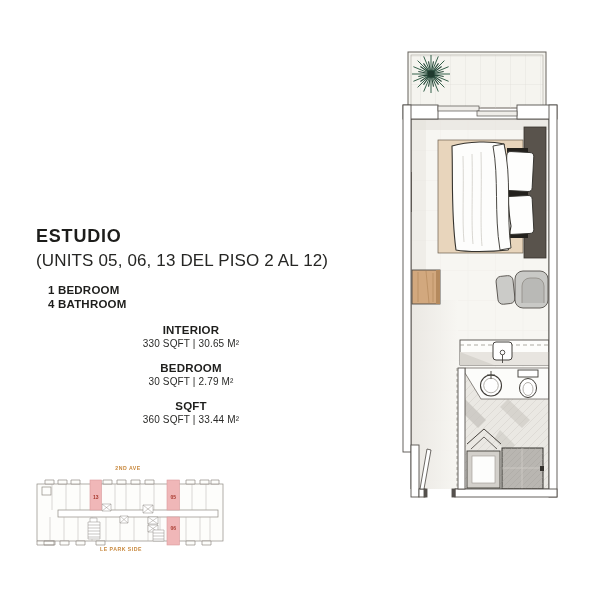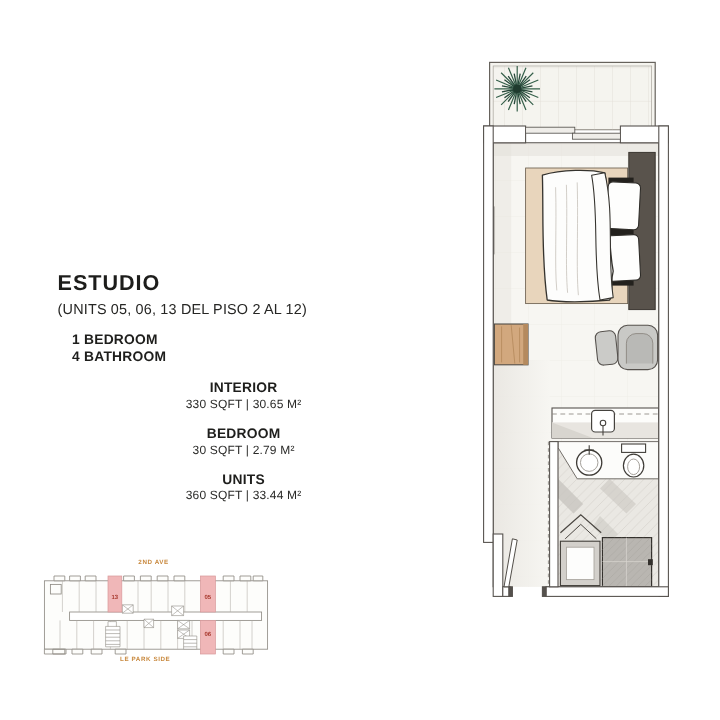--- a/index.html
+++ b/index.html
@@ -2,26 +2,26 @@
 <html><head>
 <meta charset="utf-8">
 <style>
   html,body{margin:0;padding:0;}
   body{
     width:600px;height:600px;position:relative;overflow:hidden;
     background:#ffffff;
     font-family:"Liberation Sans", sans-serif;
     color:#1e1e1c;
   }
-  .info{position:absolute;left:48px;top:227px;width:310px;}
+  .info{position:absolute;left:36px;top:227px;width:310px;}
   .info h1{
     margin:0 0 5px 0;font-size:18px;line-height:1.05;font-weight:bold;
     letter-spacing:.8px;color:#1d1d1b;
   }
-  .subtitle{font-size:12px;letter-spacing:.15px;color:#262624;margin:0 0 12px 0;}
+  .subtitle{font-size:17px;letter-spacing:.15px;color:#262624;margin:0 0 12px 0;}
   .features{margin:0 0 12px 12px;}
   .features div{font-size:11.5px;font-weight:bold;line-height:1.22;letter-spacing:.2px;}
   .section{margin-top:13px;text-align:center;}
   .section .label{font-size:11.5px;font-weight:bold;letter-spacing:.2px;}
   .section .value{font-size:10px;margin-top:2px;letter-spacing:.15px;color:#2a2a28;}
   svg{position:absolute;display:block;}
   #floorplan{left:375px;top:45px;width:210px;height:460px;}
   #keyplan{left:30px;top:455px;width:205px;height:120px;}
 </style>
 </head>
@@ -36,21 +36,21 @@
   </div>
   <div class="section">
     <div class="label">INTERIOR</div>
     <div class="value">330 SQFT | 30.65 M²</div>
   </div>
   <div class="section">
     <div class="label">BEDROOM</div>
     <div class="value">30 SQFT | 2.79 M²</div>
   </div>
   <div class="section">
-    <div class="label">UNITS</div>
+    <div class="label">SQFT</div>
     <div class="value">360 SQFT | 33.44 M²</div>
   </div>
 </div>
 
 <svg id="floorplan" viewBox="375 45 210 460">
   <defs>
     <pattern id="roomTiles" width="27.5" height="30" patternUnits="userSpaceOnUse">
       <path d="M0 0V30M0 0H27.5" stroke="#edebe6" stroke-width="0.8" fill="none"></path>
     </pattern>
     <pattern id="balcTiles" width="15" height="28" patternUnits="userSpaceOnUse">

